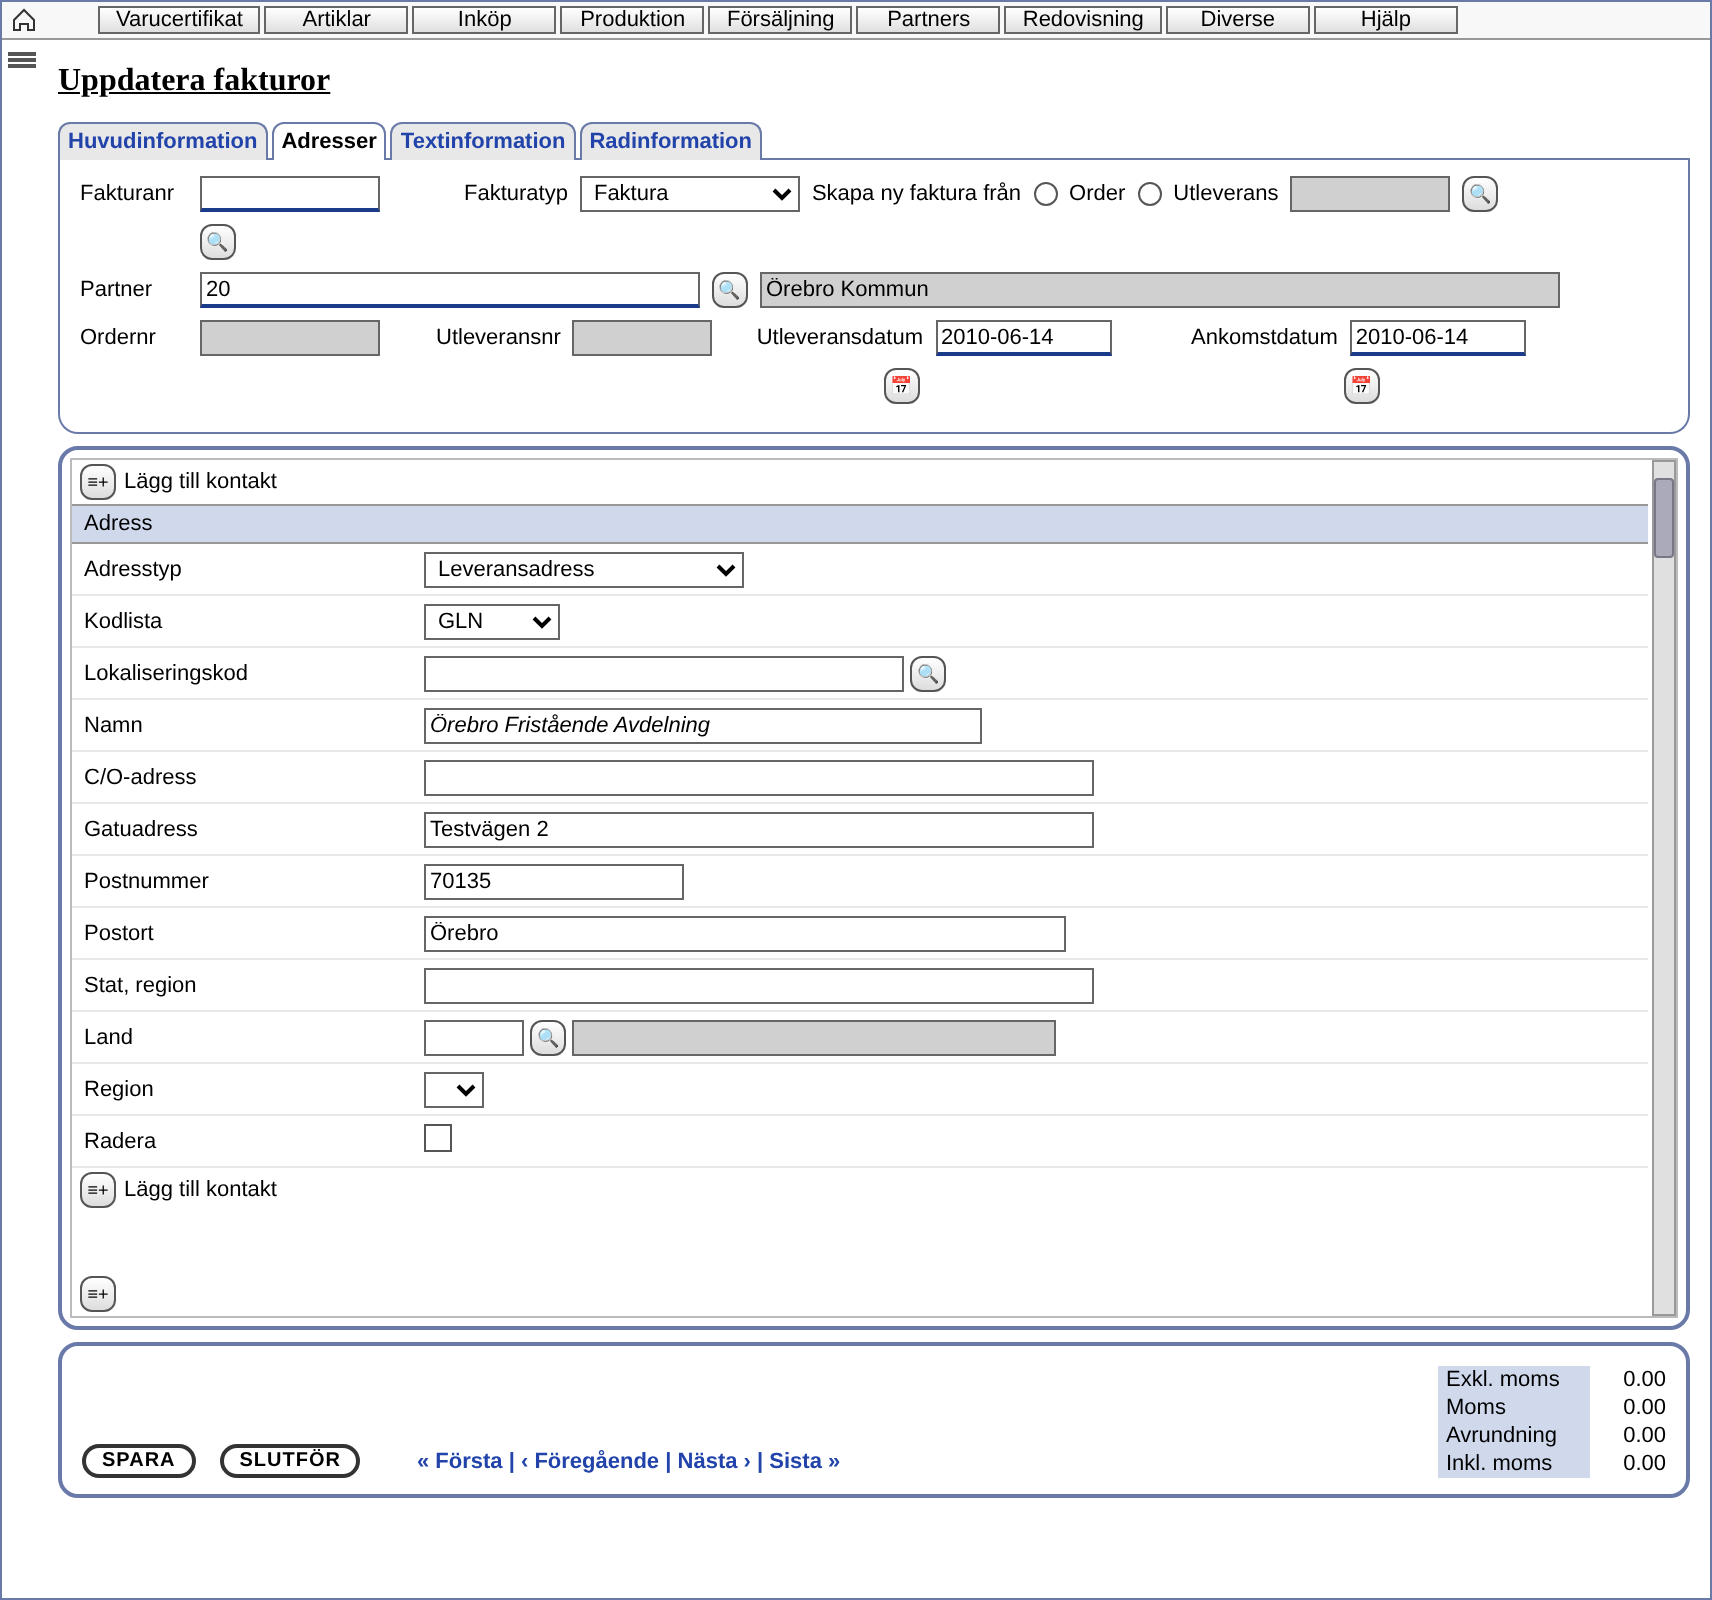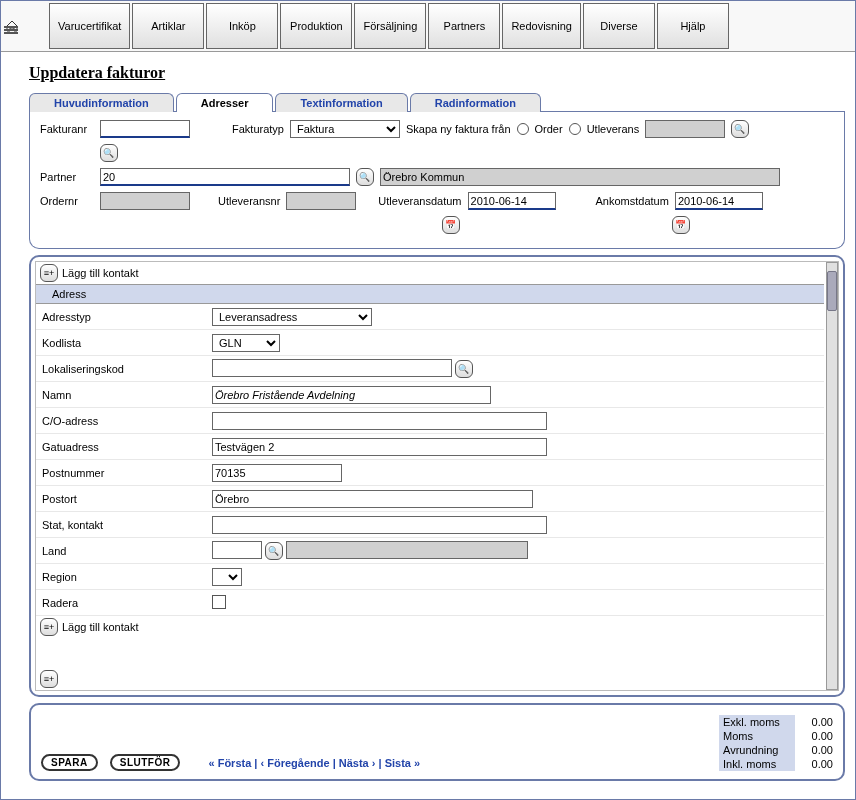--- a/index.html
+++ b/index.html
@@ -1,41 +1,41 @@
 <!DOCTYPE html>
 <html><head>
 <meta charset="utf-8">
 <style>
 * { box-sizing: border-box; margin: 0; padding: 0; }
 body { font-family: Arial, sans-serif; font-size: 11px; background: #fff; width: 856px; height: 800px; border: 1px solid #6a7aa8; }
 .topbar { display: flex; align-items: center; padding: 2px 4px; gap: 6px; border-bottom: 1px solid #999; background: #f8f8f8; }
 .home-icon { width: 14px; height: 14px; }
 .menubar { display: flex; gap: 2px; margin-left: 24px; }
-.menu-item { border: 1px solid #666; background: linear-gradient(#fff,#e0e0e0); padding: 16px 8px; font-size: 11px; min-width: 72px; text-align: center; cursor: pointer; }
+.menu-item { border: 1px solid #666; background: linear-gradient(#fff,#e0e0e0); padding: 0 8px; font-size: 11px; min-width: 72px; text-align: center; cursor: pointer; }
 .sidebar-toggle { position: absolute; top: 26px; left: 4px; width: 14px; height: 14px; display:flex; flex-direction:column; gap:1px; }
 .sidebar-toggle span{height:2px;background:#555;}
 .page { padding: 6px 10px 6px 28px; }
 .page-title { font-size: 16px; font-weight: bold; text-decoration: underline; margin: 6px 0 10px; font-family: Liberation Serif, serif; }
 .tabs { display: flex; border-bottom: 1px solid #6a7aa8; }
-.tab { border: 1px solid #6a7aa8; border-bottom: none; border-radius: 6px 6px 0 0; padding: 3px 24px; margin-right: 2px; background: #e8e8e8; color: #2244aa; font-weight: bold; cursor: pointer; position: relative; top: 1px; }
+.tab { border: 1px solid #6a7aa8; border-bottom: none; border-radius: 6px 6px 0 0; padding: 3px 4px; margin-right: 2px; background: #e8e8e8; color: #2244aa; font-weight: bold; cursor: pointer; position: relative; top: 1px; }
 .tab.active { background: #fff; color: #000; z-index: 2; }
 .panel { border: 1px solid #6a7aa8; border-top: none; padding: 8px 10px; border-radius: 0 0 10px 10px; }
 .row { display: flex; align-items: center; gap: 6px; margin-bottom: 6px; flex-wrap: wrap; }
 .lbl { font-size: 11px; }
 input[type=text], select { border: 1px solid #666; background: #fff; font-size: 11px; padding: 1px 2px; height: 18px; }
 input.readonly { background: #d0d0d0; }
 input.blue { border-bottom: 2px solid #1a3a8a; }
 .icon-btn { width: 18px; height: 18px; border: 1px solid #555; border-radius: 6px; background: linear-gradient(#fff,#ddd); display: inline-flex; align-items: center; justify-content: center; cursor: pointer; font-size: 9px; }
 .radio { width: 12px; height: 12px; border: 1px solid #555; border-radius: 50%; display: inline-block; background: #fff; }
 .content-box { border: 2px solid #6a7aa8; border-radius: 10px; margin-top: 6px; padding: 4px; position: relative; }
 .scroll-area { height: 430px; overflow: hidden; position: relative; padding-right: 14px; border: 1px solid #bbb; }
 .scrollbar { position: absolute; right: 0; top: 0; width: 12px; height: 100%; background: #e0e0e0; border: 1px solid #999; }
 .scroll-thumb { position: absolute; top: 8px; left: 0; right: 0; height: 40px; background: #aab; border: 1px solid #778; border-radius: 2px; }
 .add-contact { display: flex; align-items: center; gap: 4px; padding: 2px 4px; font-size: 11px; }
-.section-header { background: #d0d8ec; padding: 3px 16px; font-size: 11px; border-top: 1px solid #999; border-bottom: 1px solid #999; }
+.section-header { background: #d0d8ec; padding: 3px 6px; font-size: 11px; border-top: 1px solid #999; border-bottom: 1px solid #999; }
 .form-grid { }
 .form-row { display: flex; align-items: center; border-bottom: 1px solid #e8e8e8; padding: 3px 6px; min-height: 26px; }
 .form-row .flbl { width: 170px; font-size: 11px; }
 .form-row .fval { flex: 1; }
 .footer { border: 2px solid #6a7aa8; border-radius: 10px; margin-top: 6px; padding: 10px 10px 8px; display: flex; align-items: end; justify-content: space-between; }
 .nav-links { color: #2244aa; font-weight: bold; font-size: 11px; }
 .nav-links span { cursor: pointer; }
 .btn { border: 2px solid #333; border-radius: 10px; padding: 1px 8px; font-size: 10px; font-weight: bold; background: #fff; cursor: pointer; letter-spacing: 0.5px; }
 .totals { font-size: 11px; }
 .totals .trow { display: flex; gap: 6px; justify-content: flex-end; align-items: center; }
@@ -161,21 +161,21 @@
           </div>
         <div class="form-row">
             <span class="flbl">Postnummer</span>
             <span class="fval"><input type="text" style="width: 130px;" value="70135"></span>
           </div>
         <div class="form-row">
             <span class="flbl">Postort</span>
             <span class="fval"><input type="text" style="width: 321px;" value="Örebro"></span>
           </div>
         <div class="form-row">
-            <span class="flbl">Stat, kontakt</span>
+            <span class="flbl">Stat, region</span>
             <span class="fval"><input type="text" style="width: 335px;" value=""></span>
           </div>
         <div class="form-row">
             <span class="flbl">Land</span>
             <span class="fval"><input type="text" style="width: 50px;" value=""> <span class="icon-btn">🔍</span> <input type="text" class="readonly" style="width: 242px;" value=""></span>
           </div>
         <div class="form-row">
             <span class="flbl">Region</span>
             <span class="fval"><select style="width:30px"><option></option></select></span>
           </div>

